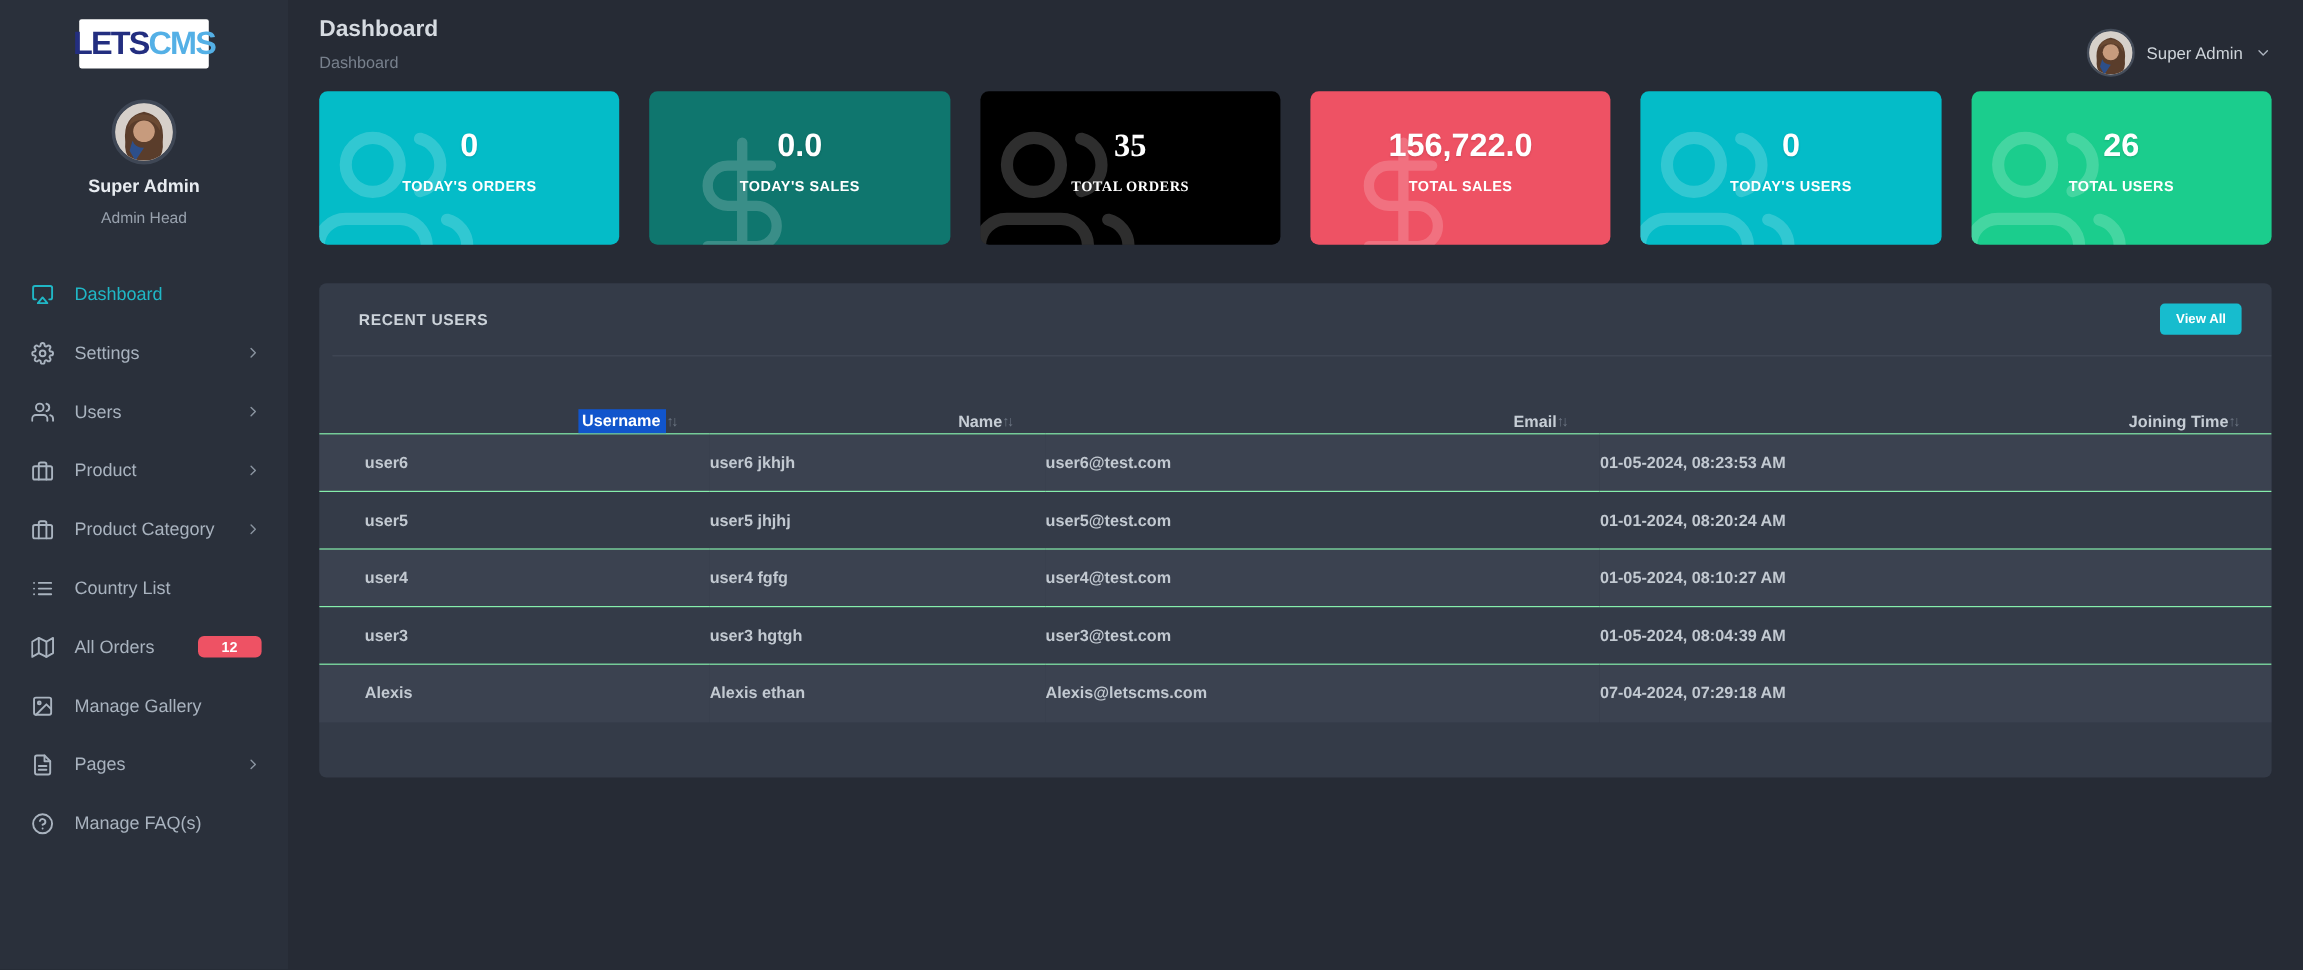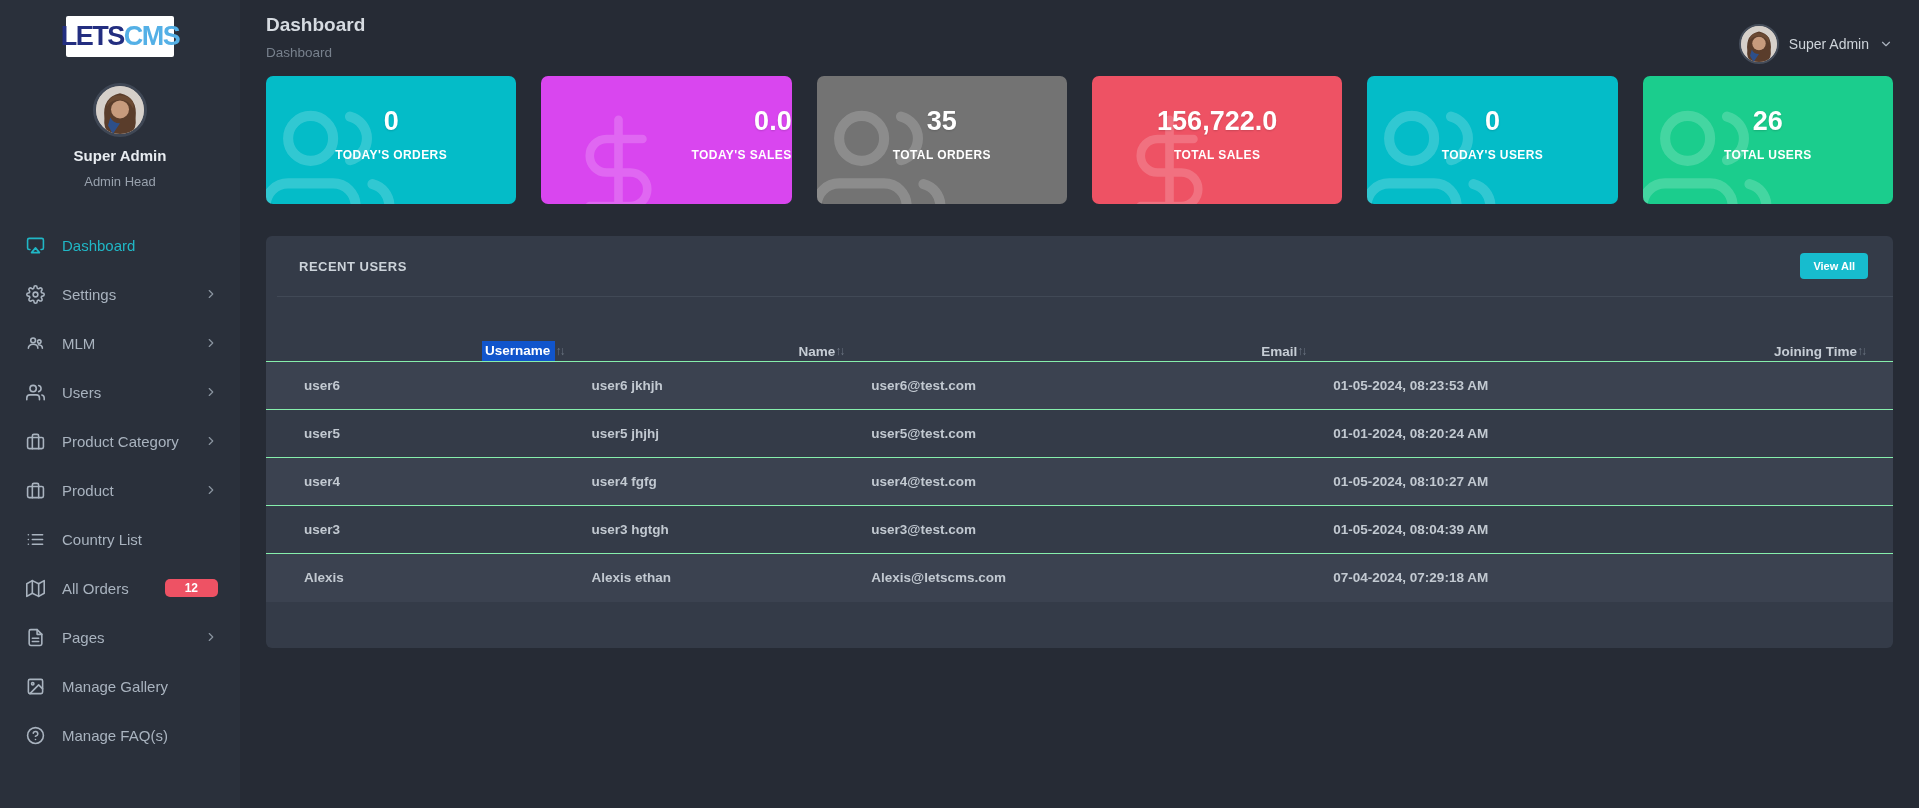--- a/index.html
+++ b/index.html
@@ -48,22 +48,22 @@
           color:#fff; text-align:center; padding-top:30px; }
   .card .val { font-size:27px; font-weight:bold; line-height:30px; text-shadow:0 1px 2px rgba(0,0,0,.15); }
   .card .lbl { margin-top:12px; font-size:12px; font-weight:bold; letter-spacing:.4px; }
   .card .bg-icn { position:absolute; opacity:.18; pointer-events:none; }
   .card .bg-icn svg { stroke:#fff; fill:none; stroke-width:1.8; stroke-linecap:round; stroke-linejoin:round; }
   .bg-users { left:-6px; bottom:-34px; }
   .bg-users svg { width:135px; height:135px; }
   .bg-dollar { left:20px; bottom:-40px; }
   .bg-dollar svg { width:115px; height:135px; }
   .c-cyan  { background:#04bcc8; }
-  .c-blue  { background:#d946ef;text-align:right; }
-  .c-green { background:#737373; }
+  .c-blue  { background:#0f766e; }
+  .c-green { background:#000000;font-family:Liberation Serif, serif; }
   .c-green2{ background:#1bcd8d; }
   .c-red   { background:#ee5264; }
 
   
   .panel { margin-top:32px; background:#343b48; border-radius:6px; overflow:hidden; }
   .panel-head { display:flex; align-items:center; justify-content:space-between;
                 padding:17px 25px 17px 22px; border-bottom:1px solid #414956;margin-left:11px; }
   .panel-title { font-size:13px; font-weight:bold; letter-spacing:.5px; color:#ccd3da; }
   .viewall-btn { background:#17bcce; border:none; color:#fff; font-family:inherit; font-size:11px;
                  font-weight:bold; padding:7px 13px; border-radius:4px; cursor:pointer; }
@@ -193,96 +193,85 @@
             </svg>
           </span>
         <span>Settings</span>
         <span class="nav-chevron"><svg viewBox="0 0 24 24" stroke="currentColor" fill="none" stroke-width="2">
               <use href="#i-chev-r"></use>
             </svg></span>
       </div>
       <div class="nav-item">
         <span class="icn">
             <svg viewBox="0 0 24 24">
-              <use href="#i-group"></use>
-            </svg>
-          </span>
-        <span>MLM</span>
-        <span class="nav-chevron"><svg viewBox="0 0 24 24" stroke="currentColor" fill="none" stroke-width="2">
-              <use href="#i-chev-r"></use>
-            </svg></span>
-      </div>
-      <div class="nav-item">
-        <span class="icn">
-            <svg viewBox="0 0 24 24">
               <use href="#i-users"></use>
             </svg>
           </span>
         <span>Users</span>
         <span class="nav-chevron"><svg viewBox="0 0 24 24" stroke="currentColor" fill="none" stroke-width="2">
               <use href="#i-chev-r"></use>
             </svg></span>
       </div>
       <div class="nav-item">
         <span class="icn">
             <svg viewBox="0 0 24 24">
               <use href="#i-brief"></use>
             </svg>
           </span>
+        <span>Product</span>
+        <span class="nav-chevron"><svg viewBox="0 0 24 24" stroke="currentColor" fill="none" stroke-width="2">
+              <use href="#i-chev-r"></use>
+            </svg></span>
+      </div>
+      <div class="nav-item">
+        <span class="icn">
+            <svg viewBox="0 0 24 24">
+              <use href="#i-brief"></use>
+            </svg>
+          </span>
         <span>Product Category</span>
         <span class="nav-chevron"><svg viewBox="0 0 24 24" stroke="currentColor" fill="none" stroke-width="2">
               <use href="#i-chev-r"></use>
             </svg></span>
       </div>
       <div class="nav-item">
         <span class="icn">
             <svg viewBox="0 0 24 24">
-              <use href="#i-brief"></use>
-            </svg>
-          </span>
-        <span>Product</span>
-        <span class="nav-chevron"><svg viewBox="0 0 24 24" stroke="currentColor" fill="none" stroke-width="2">
-              <use href="#i-chev-r"></use>
-            </svg></span>
-      </div>
-      <div class="nav-item">
-        <span class="icn">
-            <svg viewBox="0 0 24 24">
               <use href="#i-list"></use>
             </svg>
           </span>
         <span>Country List</span>
       </div>
       <div class="nav-item">
         <span class="icn">
             <svg viewBox="0 0 24 24">
               <use href="#i-map"></use>
             </svg>
           </span>
         <span>All Orders</span>
         <span class="nav-badge">12</span>
+      </div>
+      <div class="nav-item">
+        <span class="icn">
+            <svg viewBox="0 0 24 24">
+              <use href="#i-image"></use>
+            </svg>
+          </span>
+        <span>Manage Gallery</span>
       </div>
       <div class="nav-item">
         <span class="icn">
             <svg viewBox="0 0 24 24">
               <use href="#i-file"></use>
             </svg>
           </span>
         <span>Pages</span>
         <span class="nav-chevron"><svg viewBox="0 0 24 24" stroke="currentColor" fill="none" stroke-width="2">
               <use href="#i-chev-r"></use>
             </svg></span>
-      </div>
-      <div class="nav-item">
-        <span class="icn">
-            <svg viewBox="0 0 24 24">
-              <use href="#i-image"></use>
-            </svg>
-          </span>
-        <span>Manage Gallery</span>
       </div>
       <div class="nav-item">
         <span class="icn">
             <svg viewBox="0 0 24 24">
               <use href="#i-help"></use>
             </svg>
           </span>
         <span>Manage FAQ(s)</span>
       </div>
     </nav>

